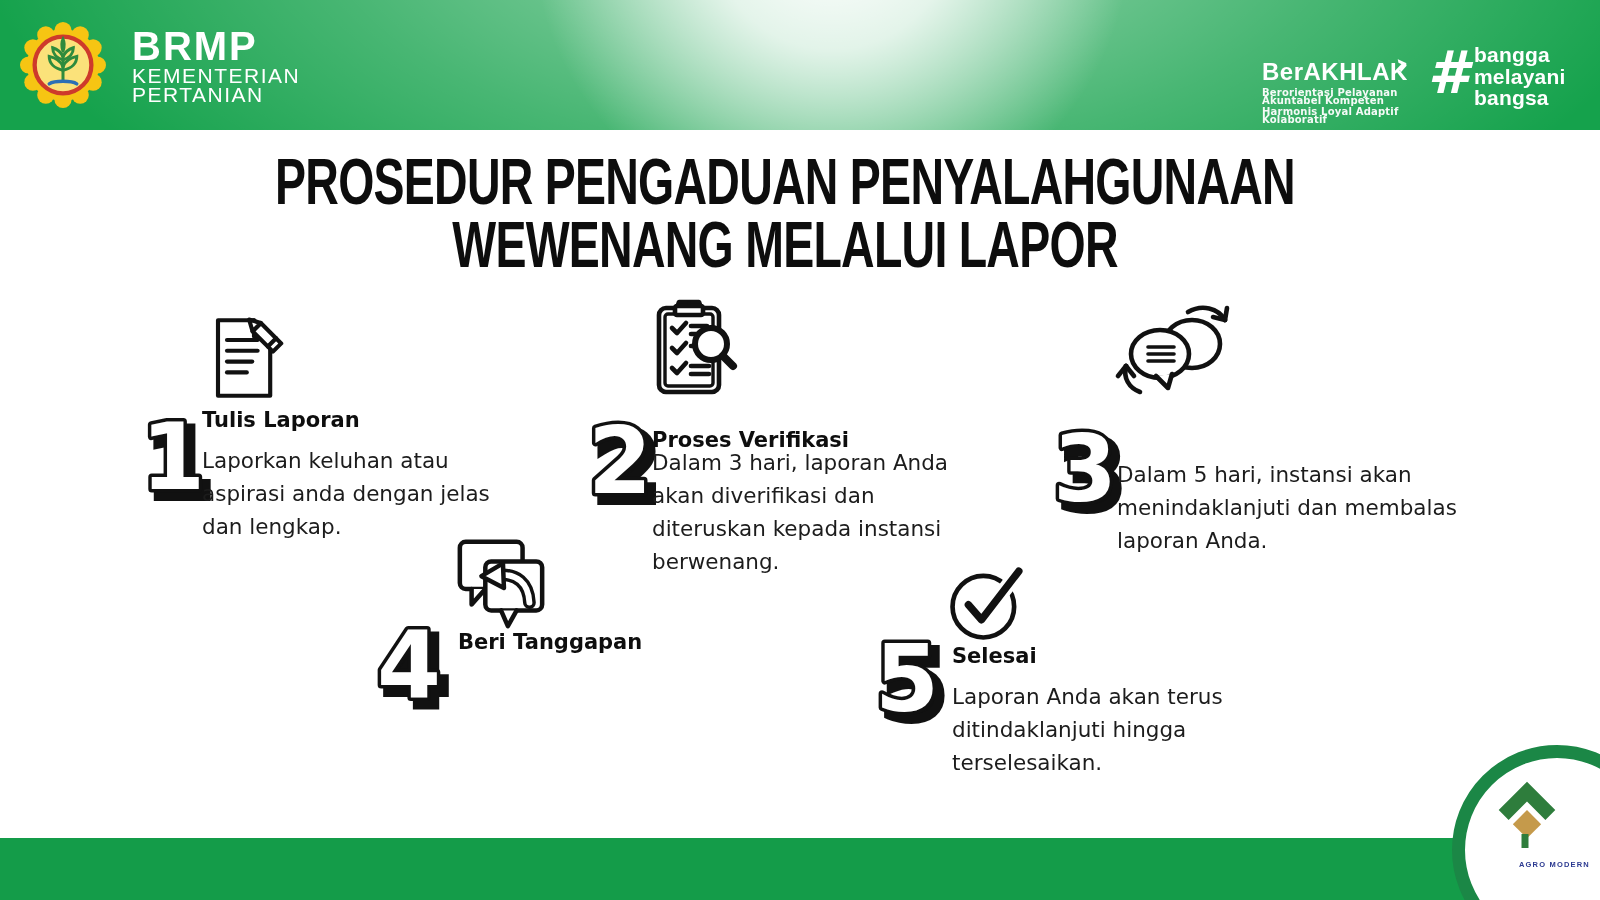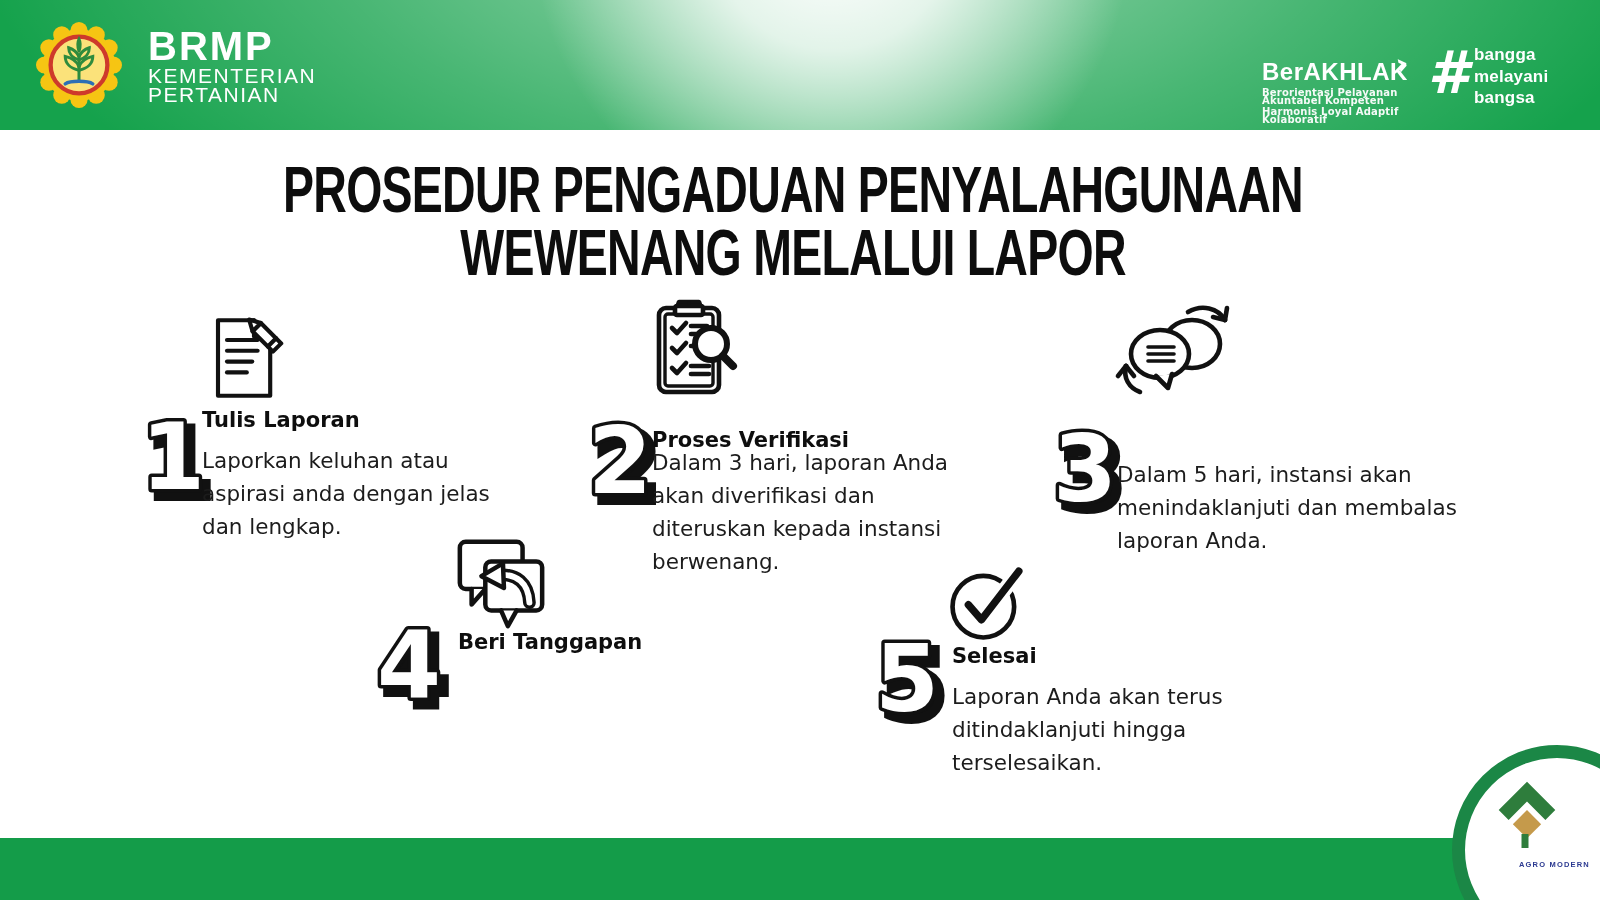--- a/index.html
+++ b/index.html
@@ -8,32 +8,32 @@
     font-family:"DejaVu Sans","Liberation Sans",sans-serif;color:#161616;
   }
   
   .header{
     position:absolute;left:0;top:0;width:1600px;height:130px;
     background:
       radial-gradient(circle 300px at 52% -70px, rgba(255,255,255,1) 0%, rgba(255,255,255,.8) 40%, rgba(255,255,255,0) 100%),
       radial-gradient(ellipse 1150px 540px at 52% -90px, rgba(255,255,255,.6) 0%, rgba(255,255,255,.22) 45%, rgba(255,255,255,0) 75%),
       #15A24C;
   }
-  .brand{position:absolute;left:36px;top:22px;display:flex;align-items:center;}
+  .brand{position:absolute;left:20px;top:22px;display:flex;align-items:center;}
   .brand-logo{width:86px;height:86px;}
   .brand-text{margin-left:26px;color:#fff;}
   .brand-name{font-family:"Liberation Sans",sans-serif;font-weight:bold;font-size:40px;letter-spacing:2px;line-height:40px;}
   .brand-sub{font-family:"Liberation Sans",sans-serif;font-weight:normal;font-size:21px;letter-spacing:1.5px;line-height:19px;}
   .berakhlak{position:absolute;left:1262px;top:58px;width:150px;color:#fff;}
   .berakhlak-name{font-family:"Liberation Sans",sans-serif;font-weight:bold;font-size:24px;letter-spacing:.5px;}
   .berakhlak-arrow{position:absolute;left:134px;top:-12px;font-size:30px;font-weight:bold;transform:rotate(-12deg);}
   .berakhlak-tag{font-size:10px;font-weight:bold;line-height:8px;margin-top:3px;opacity:.95;letter-spacing:.2px;}
   .bangga{position:absolute;left:1428px;top:40px;color:#fff;}
   .bangga-hash{position:absolute;left:0;top:4px;font-family:"DejaVu Sans",sans-serif;font-weight:bold;font-style:italic;font-size:58px;line-height:58px;}
-  .bangga-words{position:absolute;left:46px;top:4px;font-family:"Liberation Sans",sans-serif;font-weight:bold;font-size:17px;line-height:21.5px;letter-spacing:.2px;}
+  .bangga-words{position:absolute;left:46px;top:4px;font-family:"Liberation Sans",sans-serif;font-weight:bold;font-size:21px;line-height:21.5px;letter-spacing:.2px;}
   
   .main-title{position:absolute;left:0;top:150px;width:1570px;text-align:center;color:#0d0d0d;}
   .main-title .tl{
     display:block;font-family:"Liberation Sans",sans-serif;font-weight:bold;font-size:62px;line-height:63px;
     transform:scaleX(.75) scaleY(1.04);transform-origin:50% 50%;letter-spacing:-1px;white-space:nowrap;
   }
   
   .step{position:absolute;}
   .step .icon{position:absolute;}
   .icon svg{stroke:#111;fill:none;stroke-width:4.6;stroke-linecap:round;stroke-linejoin:round;}
@@ -104,21 +104,21 @@
     <div class="bangga">
       <div class="bangga-hash">#</div>
       <div class="bangga-words">
         <div>bangga</div>
         <div>melayani</div>
         <div>bangsa</div>
       </div>
     </div>
   </div>
 
-  <h1 class="main-title" style="margin:8px;">
+  <h1 class="main-title" style="margin:0;">
     <span class="tl">PROSEDUR PENGADUAN PENYALAHGUNAAN</span>
     <span class="tl">WEWENANG MELALUI LAPOR</span>
   </h1>
 
   <div class="step" style="left:136px;top:310px;width:400px;height:260px;">
     <div class="icon" style="left:64px;top:2px;">
       <svg width="90" height="92" viewBox="0 0 100 100">
         <path d="M20 8 H60 L78 26 V92 H20 Z" fill="#fff"></path>
         <path d="M60 8 V26 H78"></path>
         <path d="M30 30 H64"></path>

